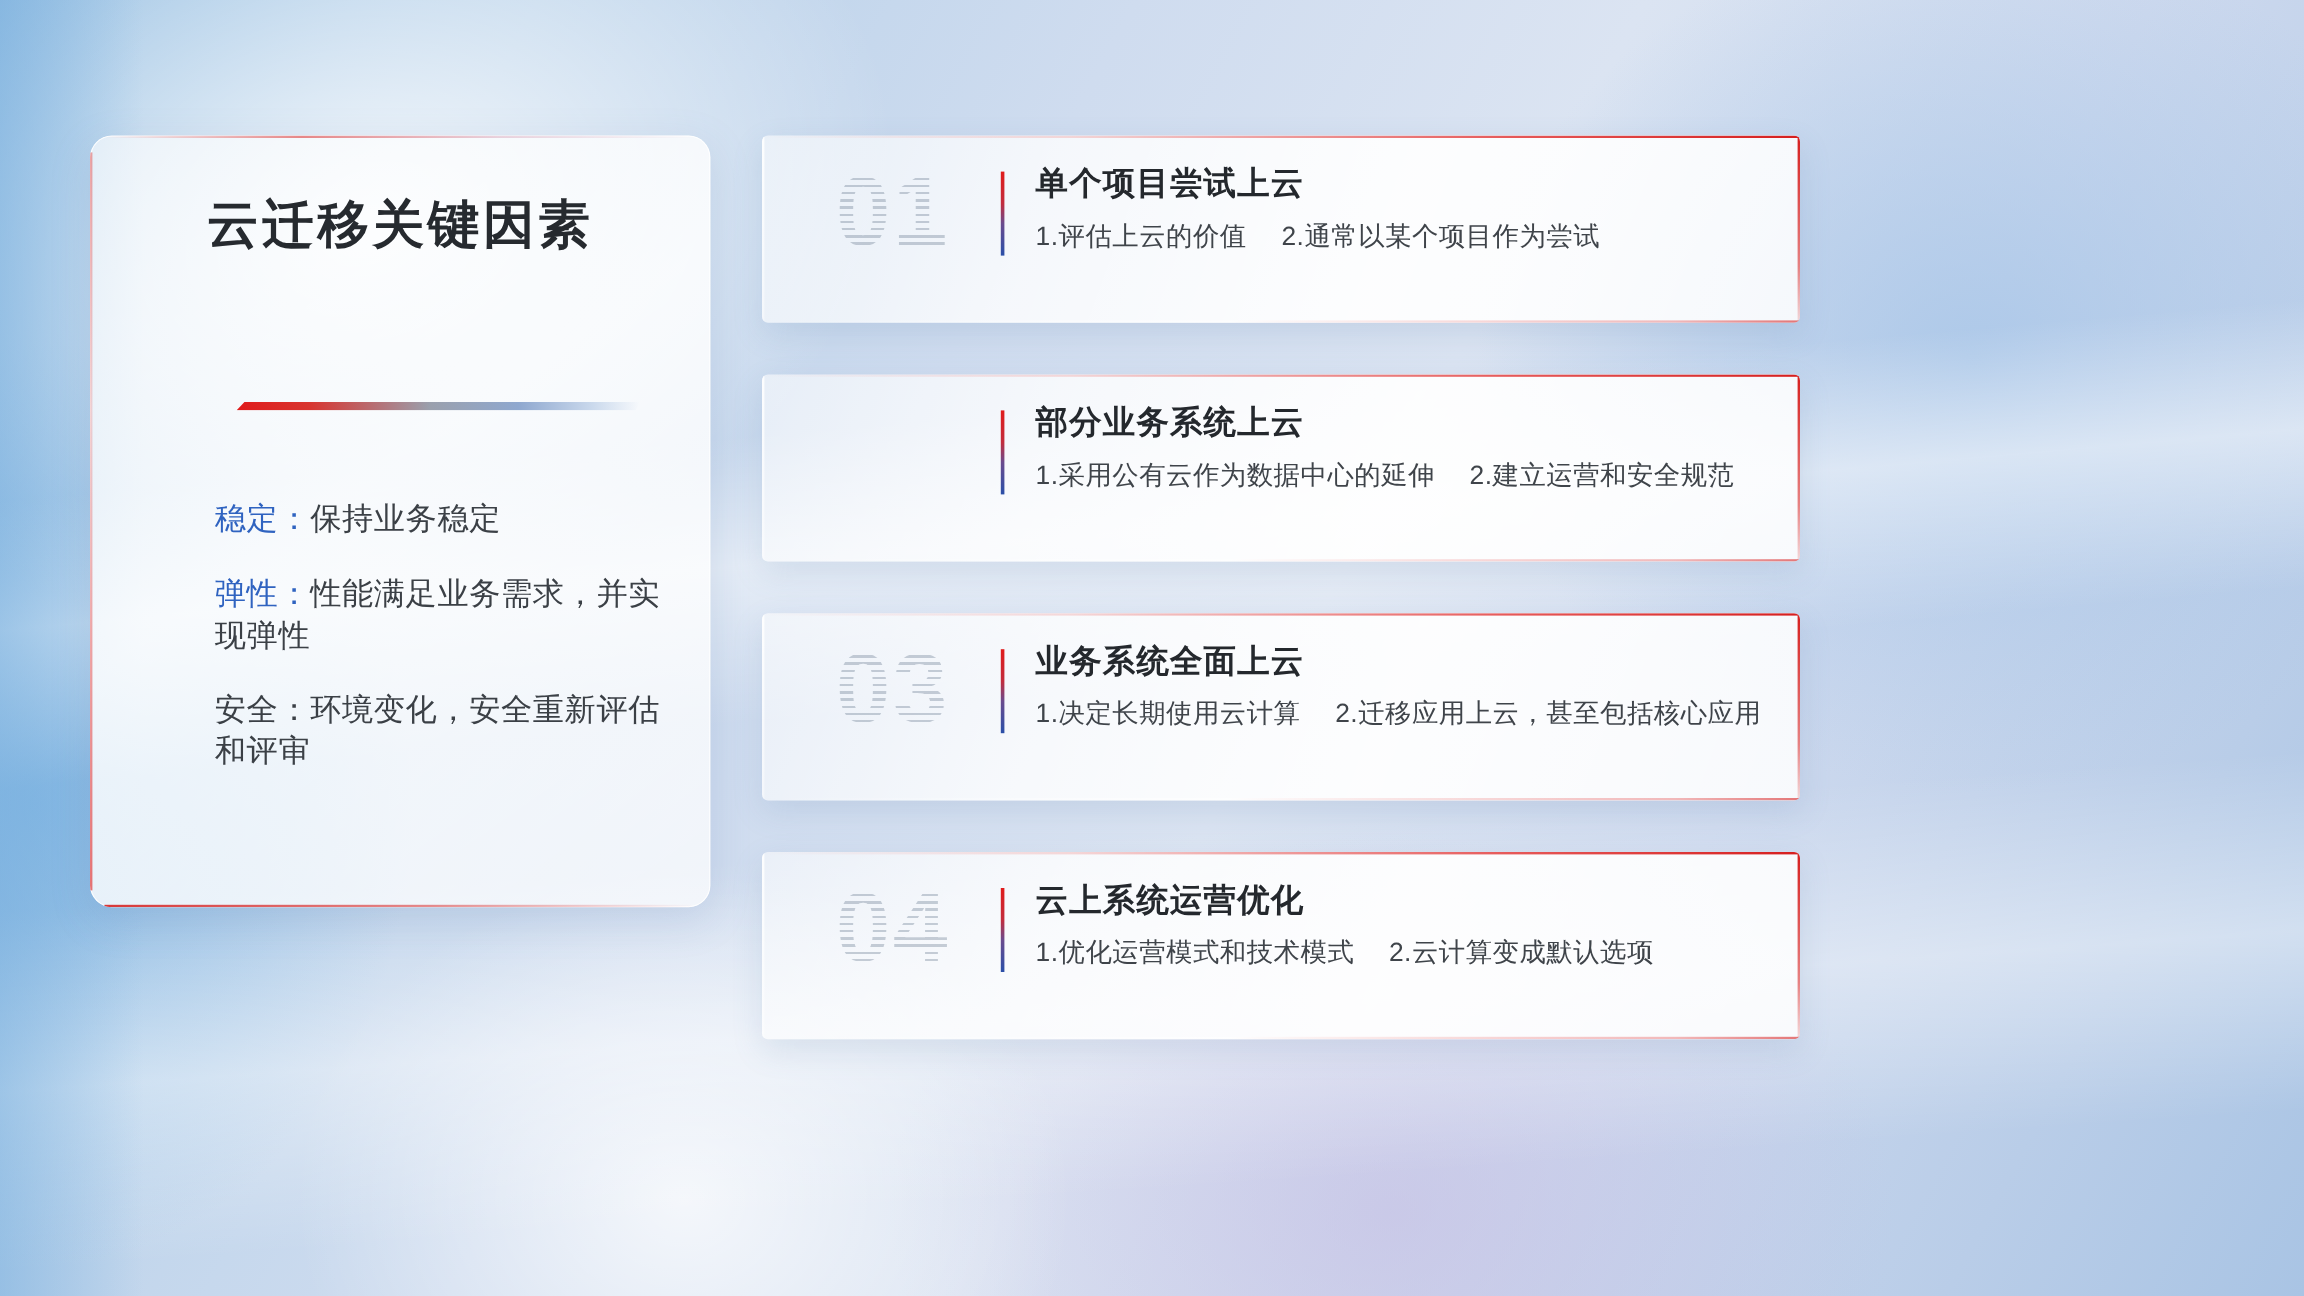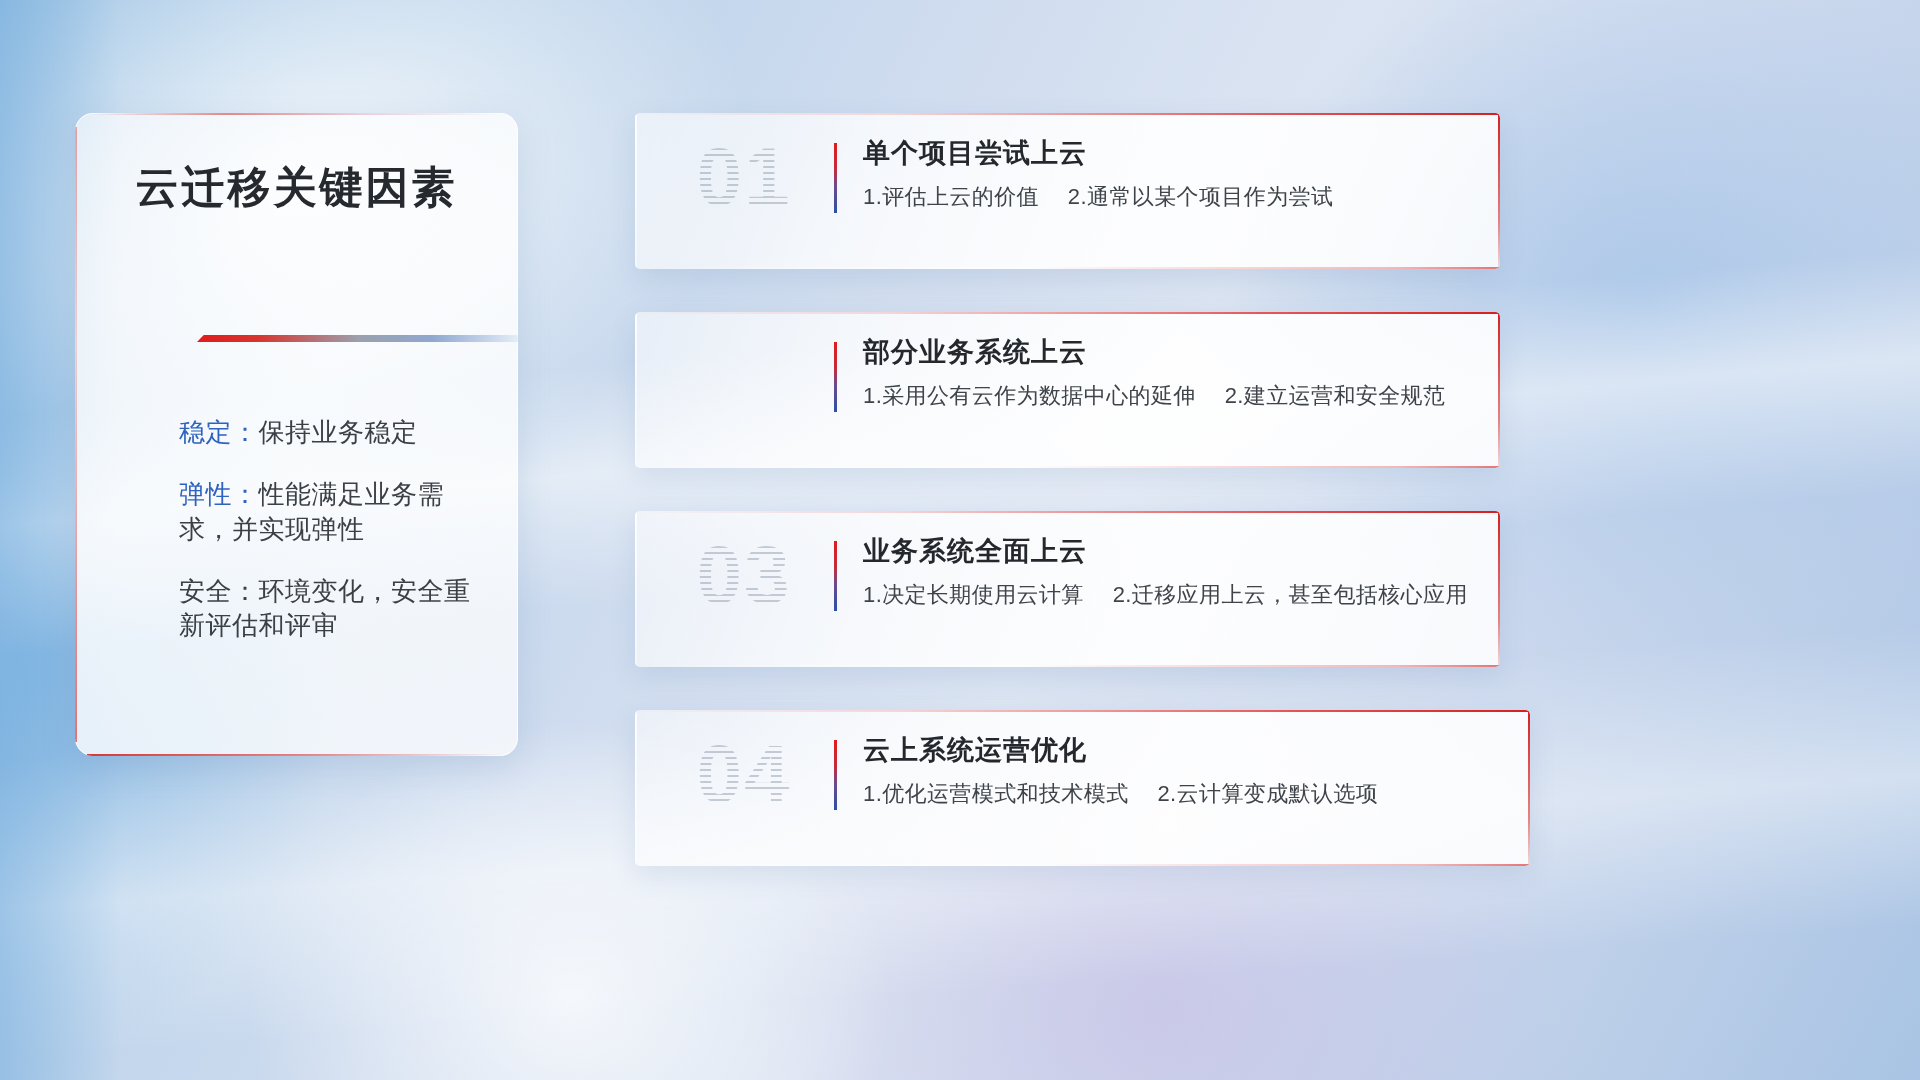--- a/index.html
+++ b/index.html
@@ -27,21 +27,21 @@
     background:linear-gradient(180deg,rgba(255,255,255,0),rgba(255,255,255,.5) 45%,rgba(255,255,255,0));
     transform:rotate(-5deg);}
   .bg-band2{position:absolute;left:-200px;top:690px;width:2400px;height:300px;
     background:linear-gradient(180deg,rgba(255,255,255,0),rgba(255,255,255,.42) 50%,rgba(255,255,255,0));
     transform:rotate(-4deg);}
   .bg-lightL{position:absolute;left:0;top:0;width:120px;height:1080px;
     background:linear-gradient(90deg,rgba(118,174,222,.55),rgba(118,174,222,0));}
 
   
   .left-card{
-    position:absolute;left:75px;top:113px;width:443px;height:643px;
+    position:absolute;left:75px;top:113px;width:517px;height:643px;
     border-radius:18px;
     background:linear-gradient(145deg,rgba(255,255,255,.62),rgba(255,255,255,.84) 45%,rgba(255,255,255,.70));
     box-shadow:0 10px 34px rgba(92,129,175,.18);
     overflow:hidden;
   }
   .left-card:before{content:"";position:absolute;inset:0;border-radius:18px;
     border:1px solid rgba(255,255,255,.85);pointer-events:none;}
   .lc-edge-top{position:absolute;left:12px;top:0;right:12px;height:2px;
     background:linear-gradient(90deg,rgba(215,60,60,0),rgba(224,96,96,.75),rgba(200,130,160,.35),rgba(255,255,255,0));}
   .lc-edge-left{position:absolute;left:0;top:14px;bottom:14px;width:2px;
@@ -66,21 +66,21 @@
 
   
   .steps{position:absolute;left:635px;top:113px;}
   .step{
     position:relative;width:865px;height:156px;margin-bottom:43px;
     border-radius:5px;
     background:linear-gradient(110deg,rgba(255,255,255,.55) 0%,rgba(255,255,255,.80) 28%,rgba(255,255,255,.94) 60%,rgba(255,255,255,.86) 100%);
     box-shadow:0 9px 26px rgba(92,129,175,.16);
     overflow:hidden;
   }
-  .step:last-child{margin-bottom:0;padding-left:30px;}
+  .step:last-child{margin-bottom:0;}
   .st-top{position:absolute;left:0;right:0;top:0;height:2px;
     background:linear-gradient(90deg,rgba(255,255,255,0) 0%,rgba(240,170,170,.45) 30%,rgba(226,60,60,.85) 72%,#d61f1f 100%);}
   .st-right{position:absolute;right:0;top:0;bottom:0;width:2px;
     background:linear-gradient(180deg,#d61f1f,rgba(214,31,31,.55) 70%,rgba(214,31,31,.15));}
   .st-bottom{position:absolute;left:0;right:0;bottom:0;height:2px;
     background:linear-gradient(90deg,rgba(255,255,255,0) 0%,rgba(255,255,255,.6) 45%,rgba(226,60,60,.35) 88%,rgba(214,31,31,.6) 100%);}
   .st-left{position:absolute;left:0;top:0;bottom:0;width:2px;
     background:linear-gradient(180deg,rgba(255,255,255,.9),rgba(255,255,255,.4));}
 
   .st-num{

